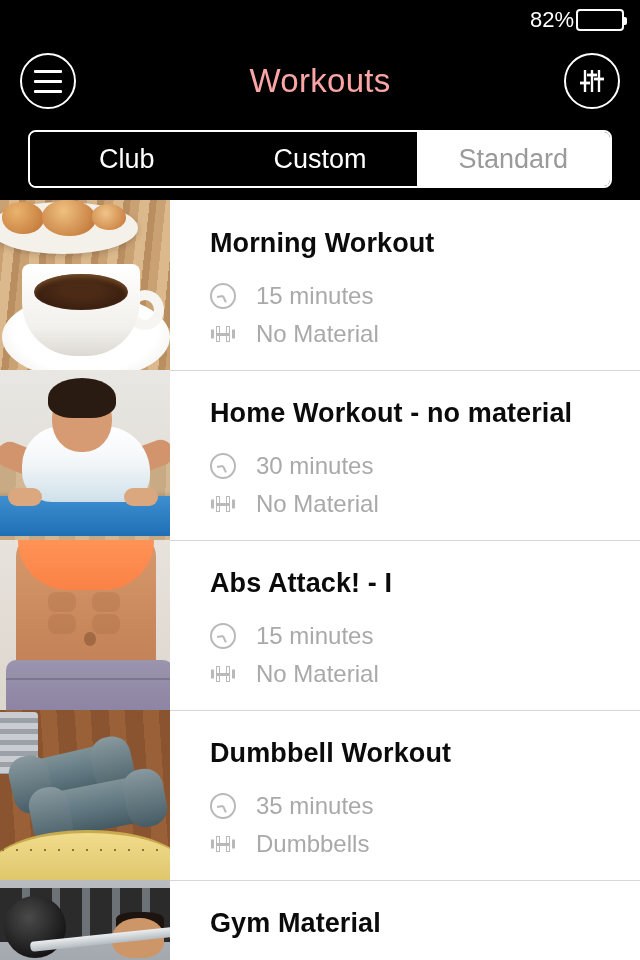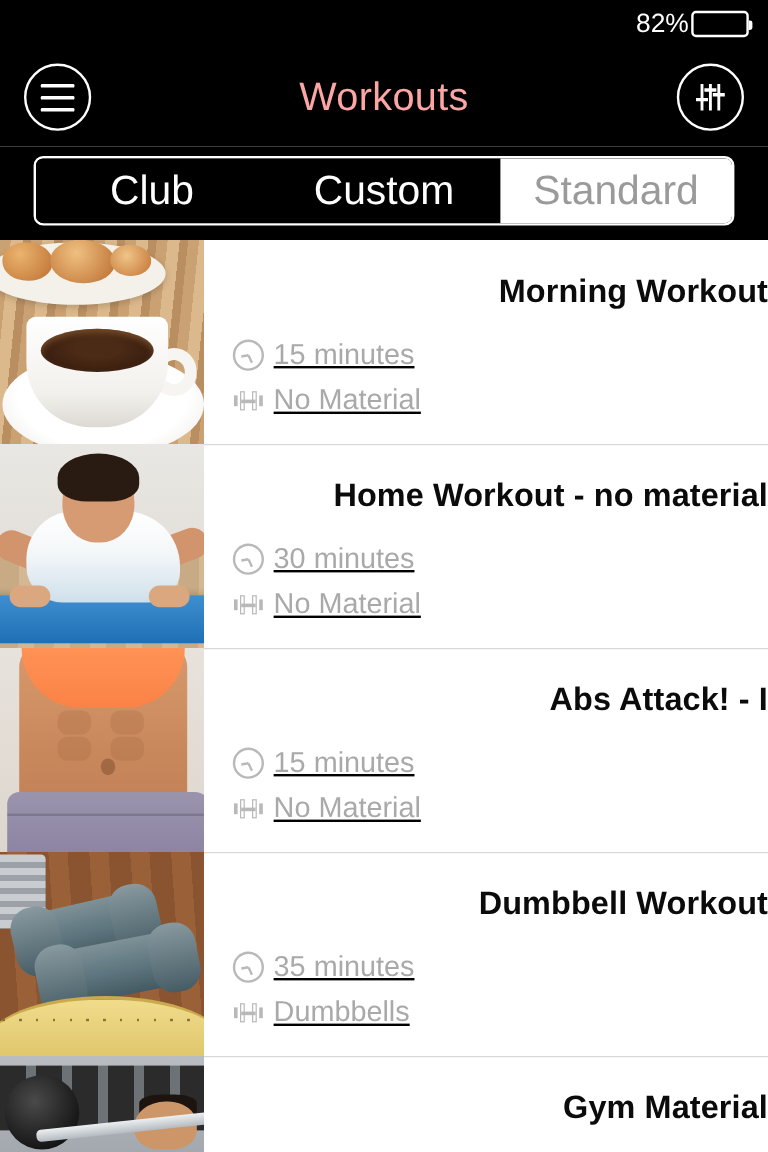--- a/index.html
+++ b/index.html
@@ -57,39 +57,39 @@
   .nav-left { margin-left:20px; }
   .nav-right { margin-left:auto; margin-right:20px; }
   .burger { display:flex; flex-direction:column; gap:7px; }
   .burger span { display:block; width:28px; height:3px; background:#fff; border-radius:1px; }
 
   
   .segwrap { background:#000; padding:8px 28px 18px; }
   .segmented { display:flex; height:58px; border:2px solid #fff;
                border-radius:8px; overflow:hidden; }
   .seg { flex:1; display:flex; align-items:center; justify-content:center;
-         font-size:34px; background:#000; color:#fff; }
+         font-size:27px; background:#000; color:#fff; }
   .seg.active { background:#fff; color:#9a9a9a; }
   .seg + .seg { border-left:0; }
 
   
   .list { position:absolute; top:200px; left:0; right:0; bottom:0;
           background:#fff; overflow:hidden; }
   .row { display:flex; height:170px; position:relative; background:#fff; }
   .row + .row:before {
     content:""; position:absolute; left:170px; right:0; top:0;
     height:1px; background:#d7d7d7;
   }
   .thumb { width:170px; min-width:170px; height:170px; position:relative;
            overflow:hidden; background:#cfcfcf; }
   .thumb .scene { position:absolute; inset:0; }
-  .info { flex:1; padding:28px 0 0 24px;text-align:right; }
+  .info { flex:1; padding:28px 0 0 40px; }
   .row-title { font-size:27px; font-weight:bold; color:#0b0b0b;
                letter-spacing:.1px; margin-bottom:18px; }
-  .meta { display:flex; align-items:center; gap:8px; height:38px;text-decoration:underline; }
+  .meta { display:flex; align-items:center; gap:20px; height:38px; }
   .meta-text { font-size:24px; color:#a9a9a9; }
   .ico { width:26px; min-width:26px; height:26px; position:relative; }
 
   
   .ico.clock { border:2px solid #b9b9b9; border-radius:50%; }
   .ico.clock:before { content:""; position:absolute; left:50%; top:50%;
       width:2px; height:7px; background:#b9b9b9; transform-origin:top center;
       transform:translate(-50%,0) rotate(-25deg); }
   .ico.clock:after { content:""; position:absolute; left:50%; top:50%;
       width:6px; height:2px; background:#b9b9b9; transform-origin:left center;

